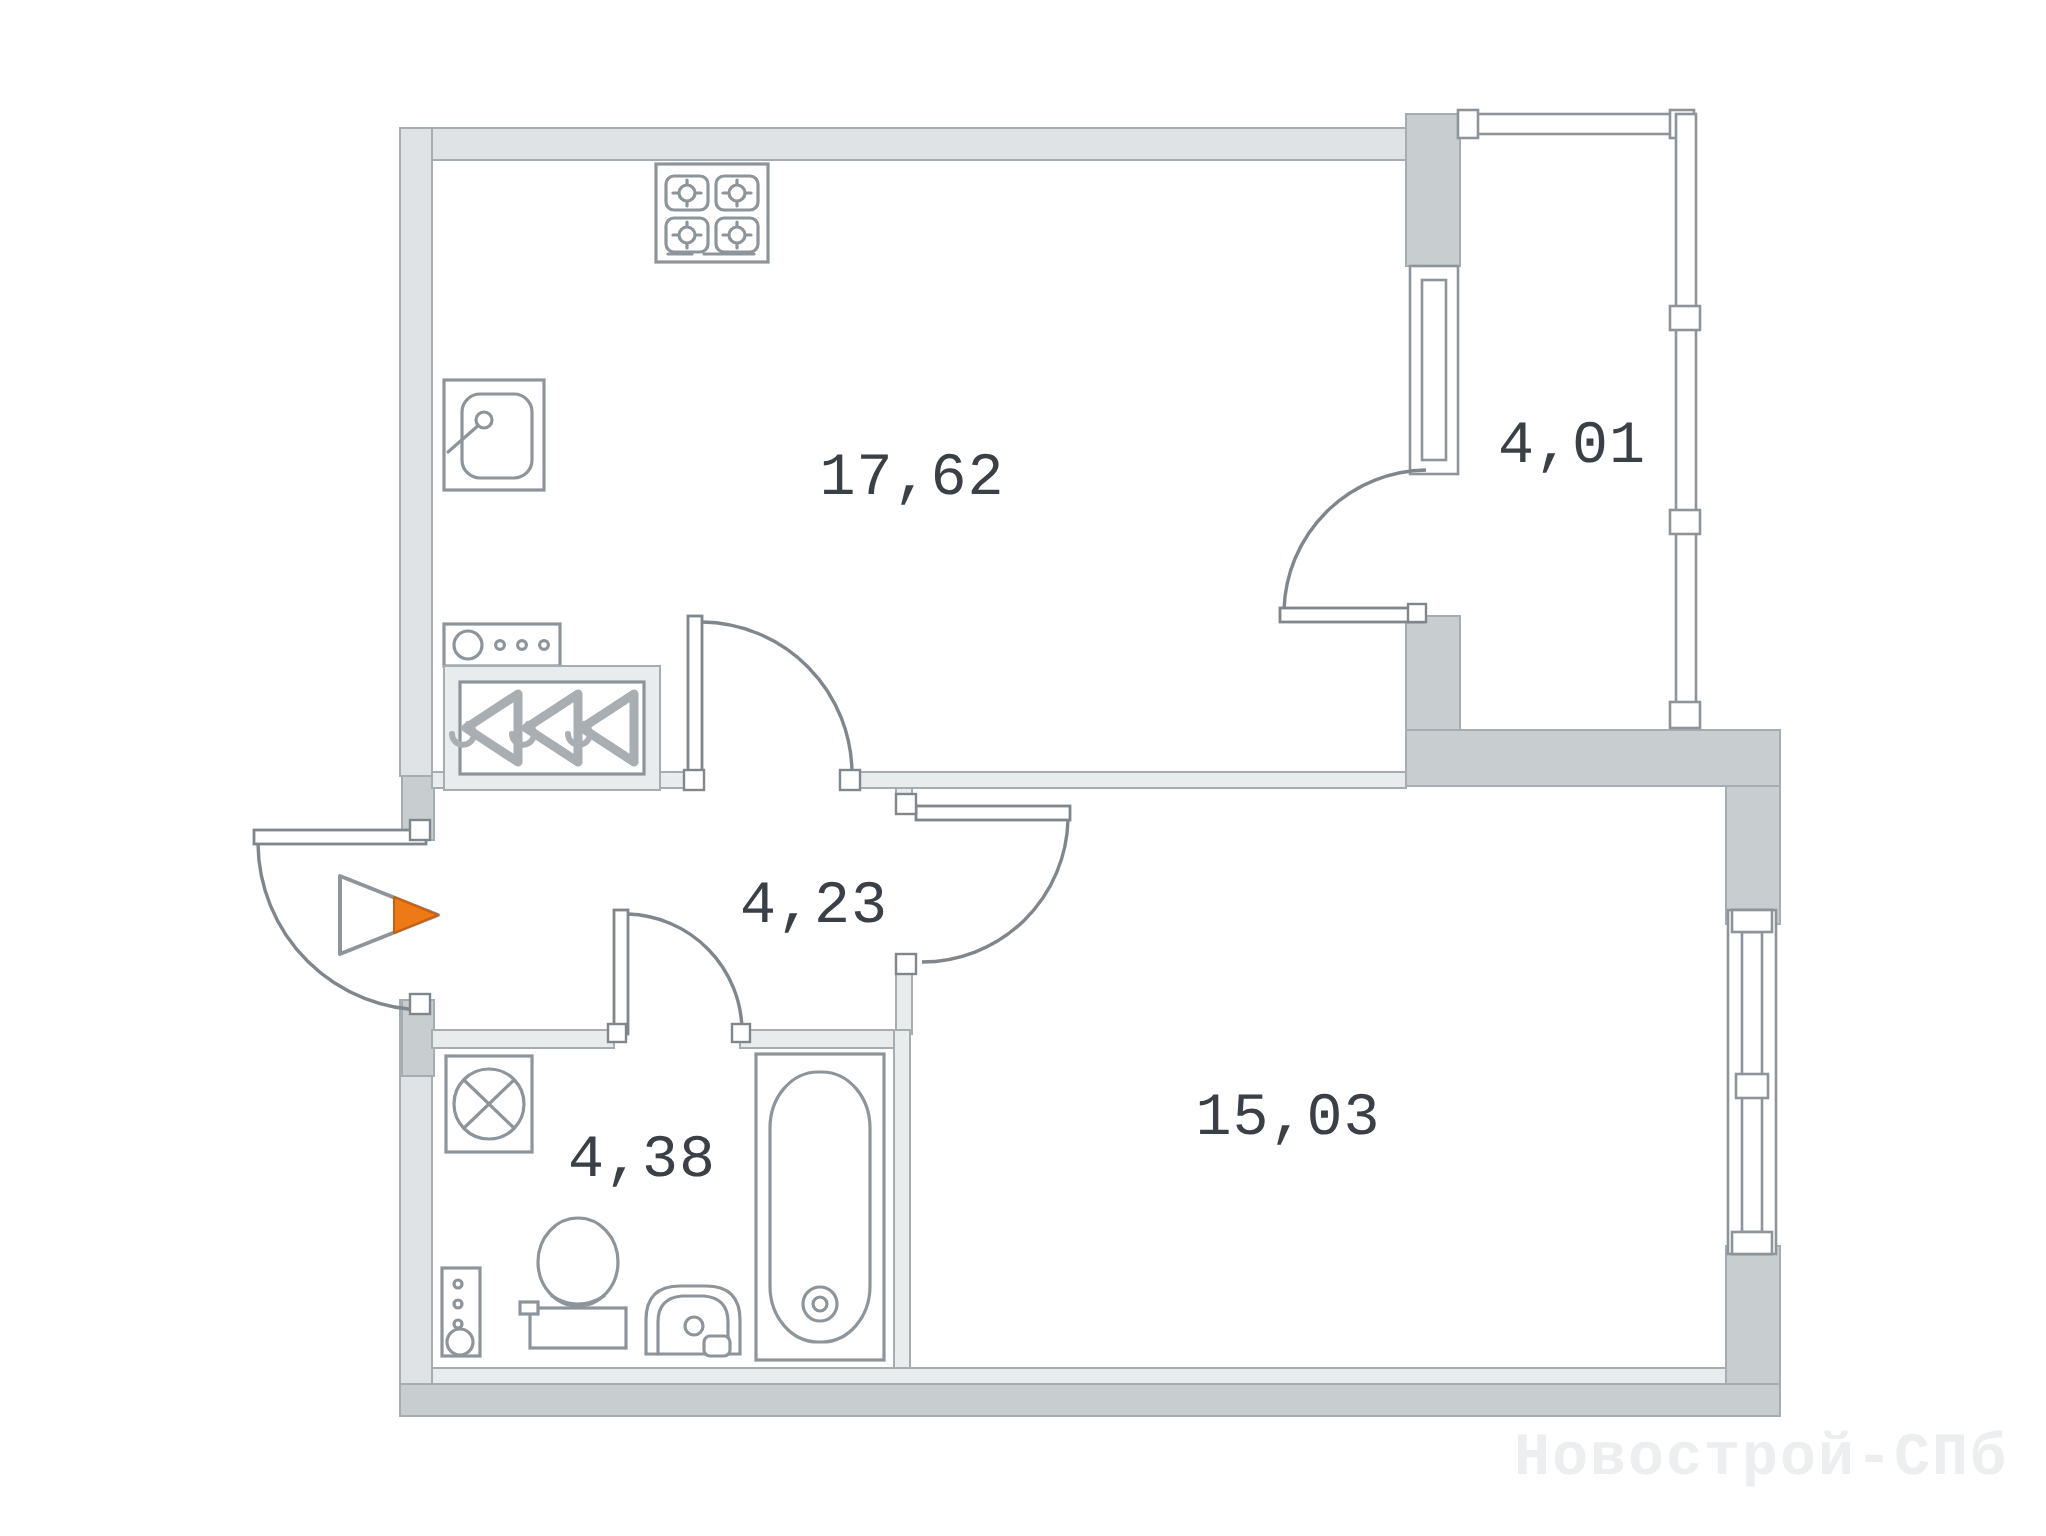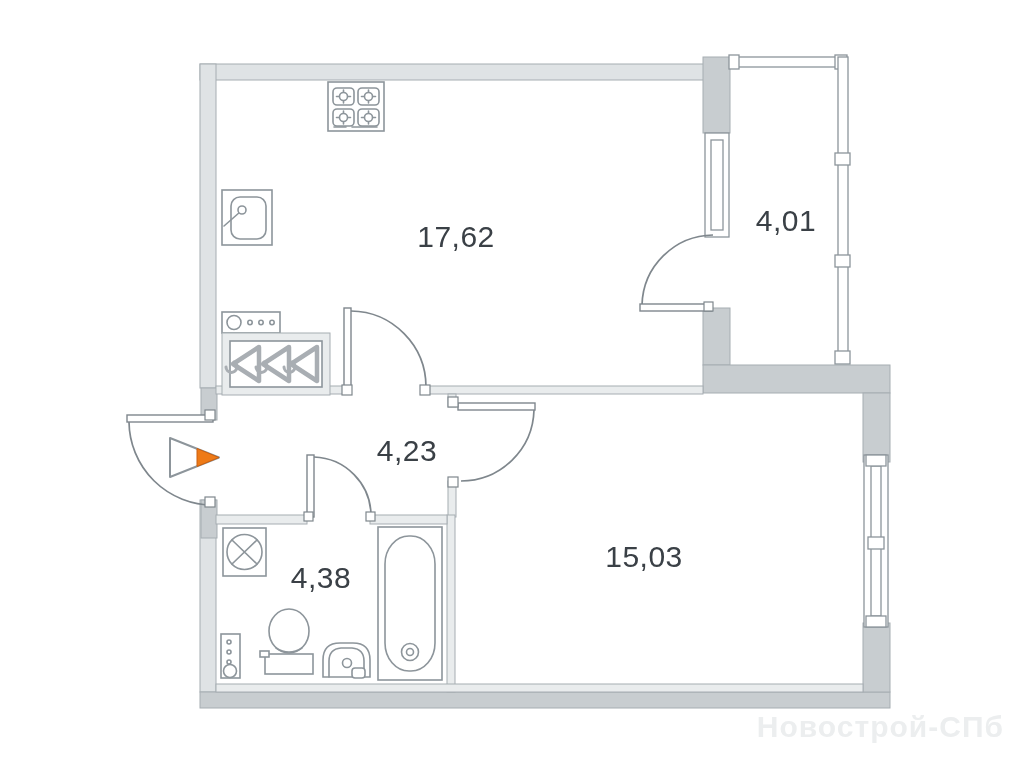--- a/index.html
+++ b/index.html
@@ -1,17 +1,17 @@
 <!DOCTYPE html>
 <html style="--wall_light: #dfe3e5; --wall_inner: #e9eced; --wall_dark: #c8cdd0; --outline: #a6adb2; --line: #7f878d; --furniture_line: #8d959b; --hanger_line: #a9aeb3; --label_color: #3a4046; --accent: #ee7a17; --accent_dark: #c95f10; --watermark_color: #eceeef;"><head>
 <meta charset="utf-8">
 <style>
   html,body{margin:0;padding:0;background:#fff;}
   #stage{position:relative;width:1023px;height:768px;background:#fff;overflow:hidden;
-         font-family:Liberation Sans, sans-serif;}
+         font-family:Liberation Mono, monospace;}
   svg{position:absolute;left:0;top:0;}
   .w-light{fill:var(--wall_light);stroke:var(--outline);stroke-width:1;}
   .w-inner{fill:var(--wall_inner);stroke:var(--outline);stroke-width:1;}
   .w-dark{fill:var(--wall_dark);stroke:var(--outline);stroke-width:1;}
   .glaz{fill:#fff;stroke:var(--furniture_line);stroke-width:1.3;}
   .furn{fill:#fff;stroke:var(--furniture_line);stroke-width:1.6;}
   .furn-ln{fill:none;stroke:var(--furniture_line);stroke-width:1.6;stroke-linecap:round;}
   .leaf{fill:#fff;stroke:var(--line);stroke-width:1.4;}
   .arc{fill:none;stroke:var(--line);stroke-width:1.7;}
   .stop{fill:#fff;stroke:var(--line);stroke-width:1.2;}

